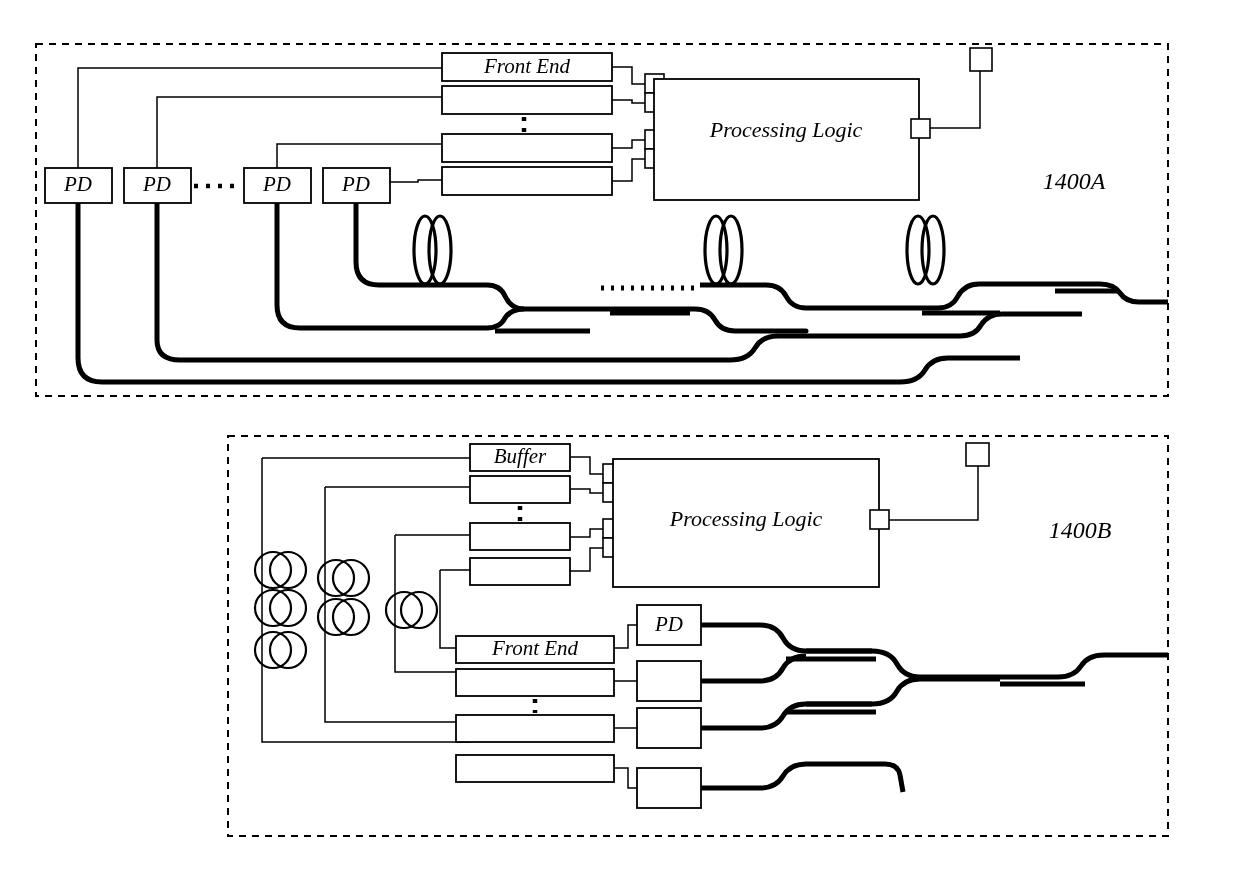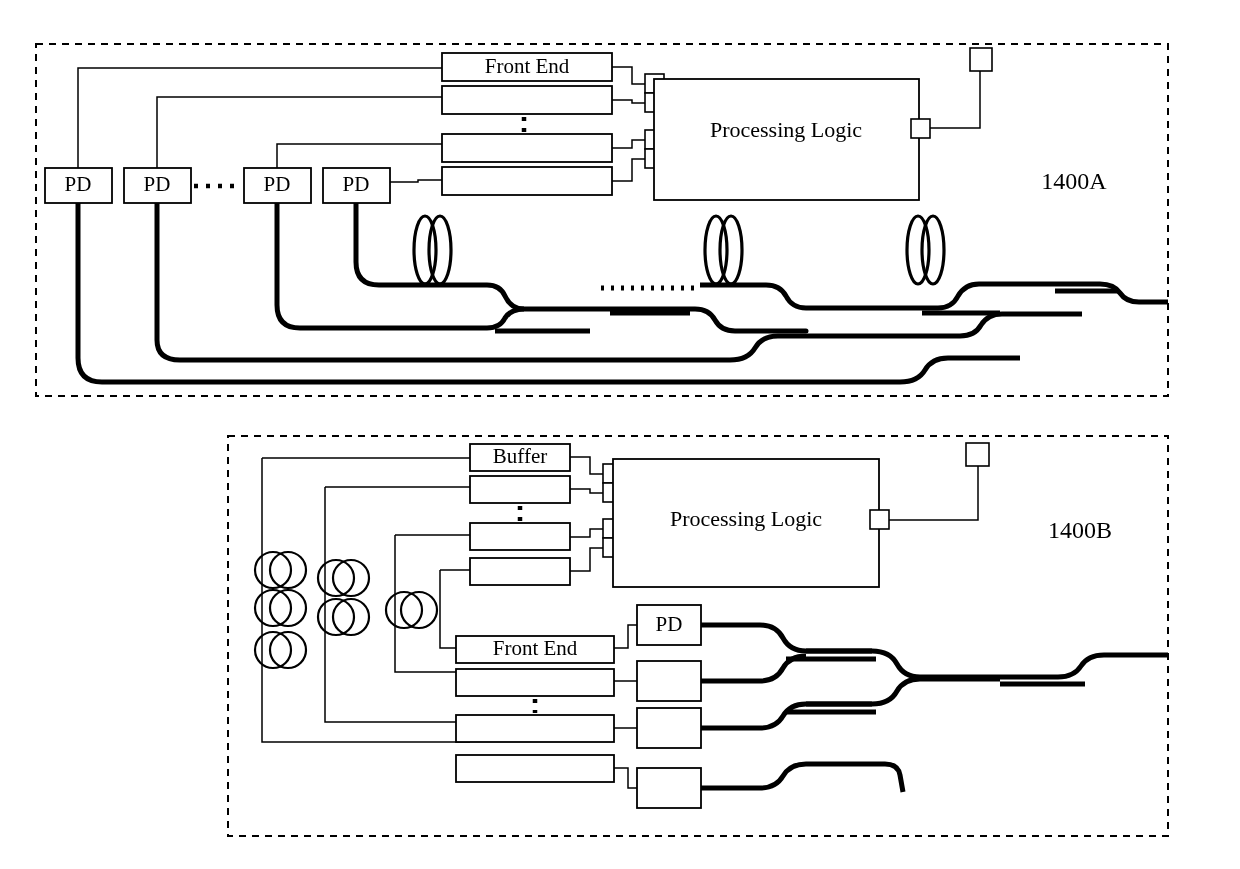--- a/index.html
+++ b/index.html
@@ -10,20 +10,21 @@
   body {
     width: 1240px;
     height: 869px;
     font-family: "Liberation Serif", "DejaVu Serif", serif;
     overflow: hidden;
   }
   #canvas {
     position: relative;
     width: 1240px;
     height: 869px;
+    font-style: italic;
   }
   svg#diagram {
     display: block;
     width: 1240px;
     height: 869px;
   }
   .boundary {
     fill: none;
     stroke: #000000;
     stroke-width: 2;

